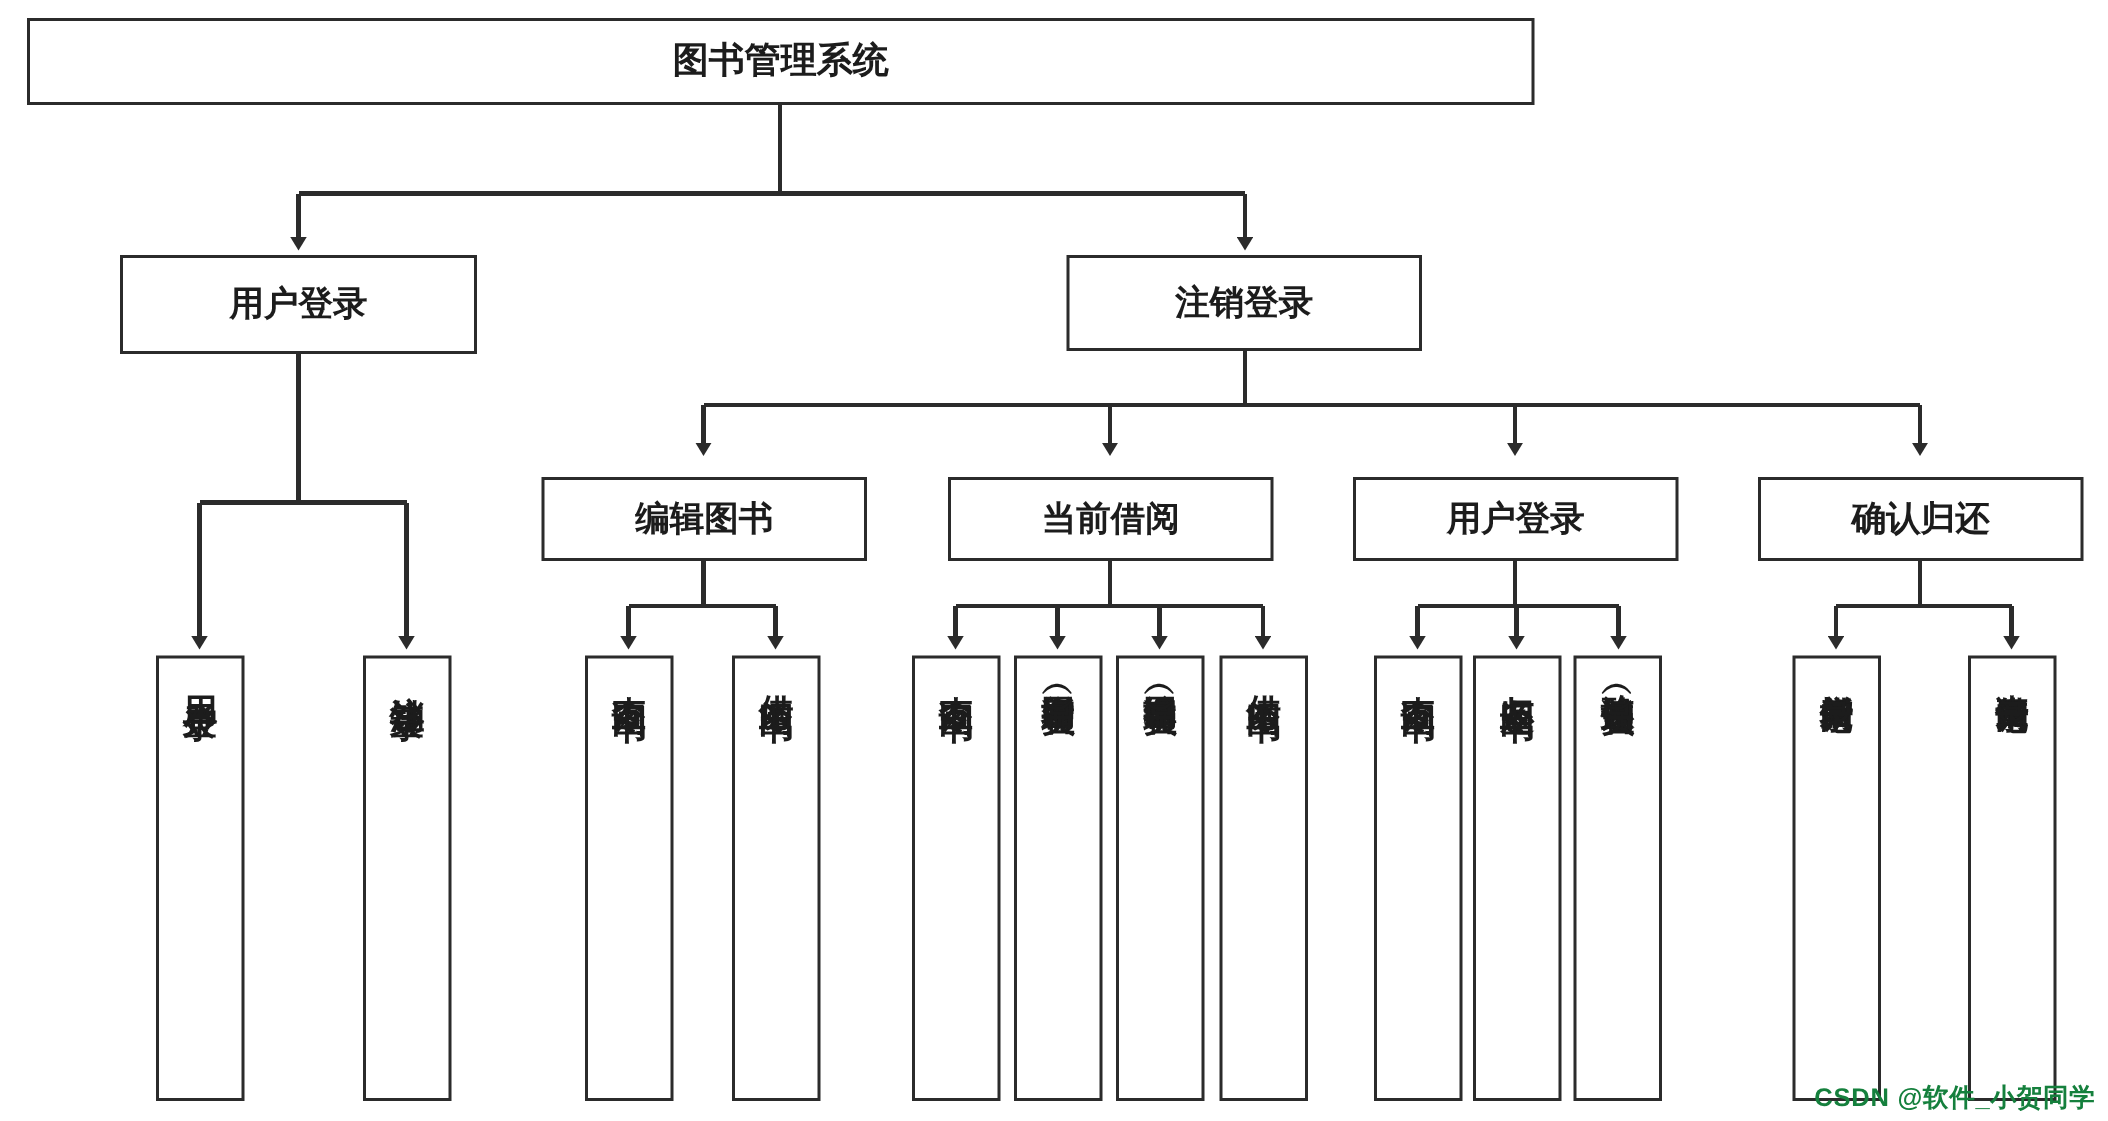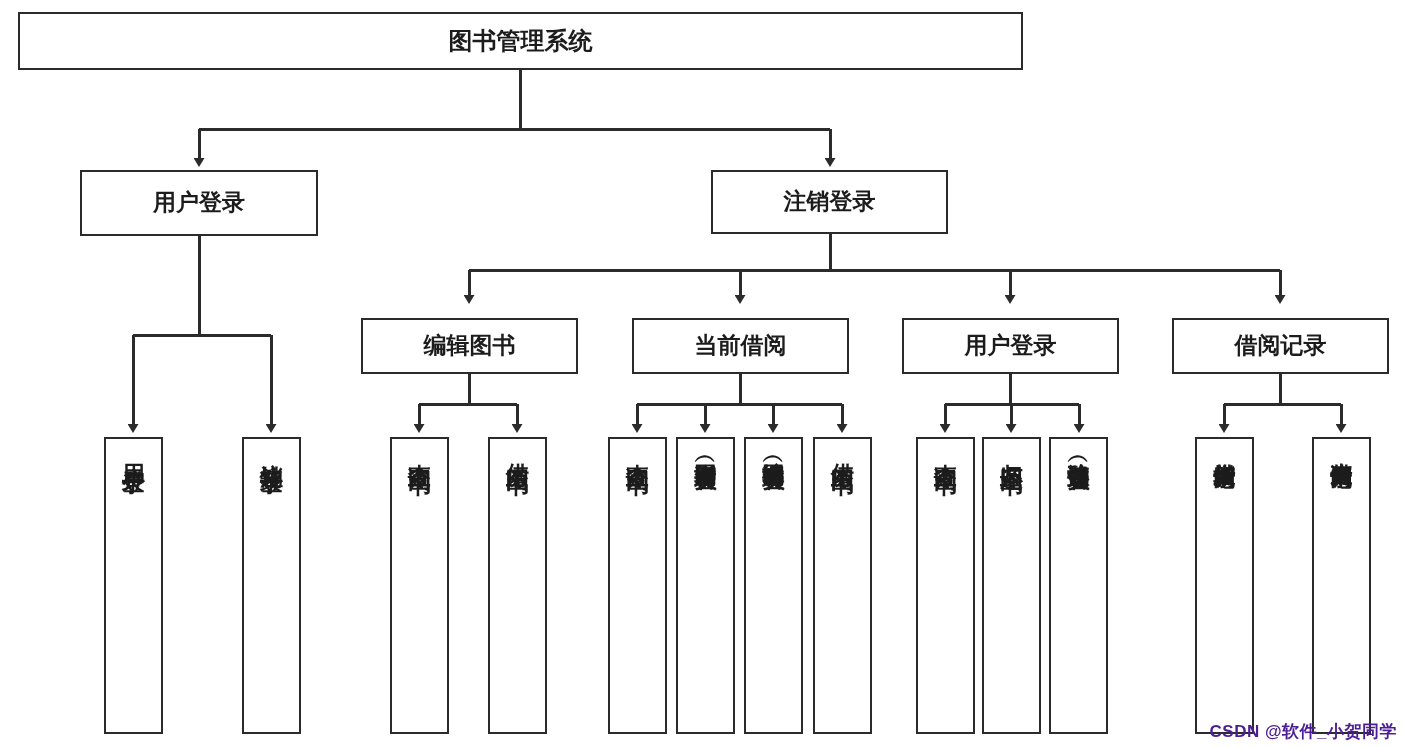--- a/index.html
+++ b/index.html
@@ -67,21 +67,21 @@
   }
   .node.v.tall .node-label {
     font-size: 22px;
     letter-spacing: 1px;
   }
   .watermark {
     position: absolute;
     right: 8px;
     bottom: 4px;
     font-size: 17px;
-    color: #4c1d95;
+    color: #15803d;
     letter-spacing: 0.5px;
     white-space: nowrap;
     user-select: none;
   }
 </style>
 </head>
 <body>
 
 <div id="canvas">
 
@@ -154,21 +154,21 @@
 
   <div class="node h" style="left:632px; top:318px; width:217px; height:56px;">
     <span class="node-label">当前借阅</span>
   </div>
 
   <div class="node h" style="left:902px; top:318px; width:217px; height:56px;">
     <span class="node-label">用户登录</span>
   </div>
 
   <div class="node h" style="left:1172px; top:318px; width:217px; height:56px;">
-    <span class="node-label">借阅记录</span>
+    <span class="node-label">确认归还</span>
   </div>
 
   <div class="node v" style="left:104px; top:437px; width:59px; height:297px;">
     <span class="node-label">用户登录</span>
   </div>
 
   <div class="node v" style="left:242px; top:437px; width:59px; height:297px;">
     <span class="node-label">注销登录</span>
   </div>
 

